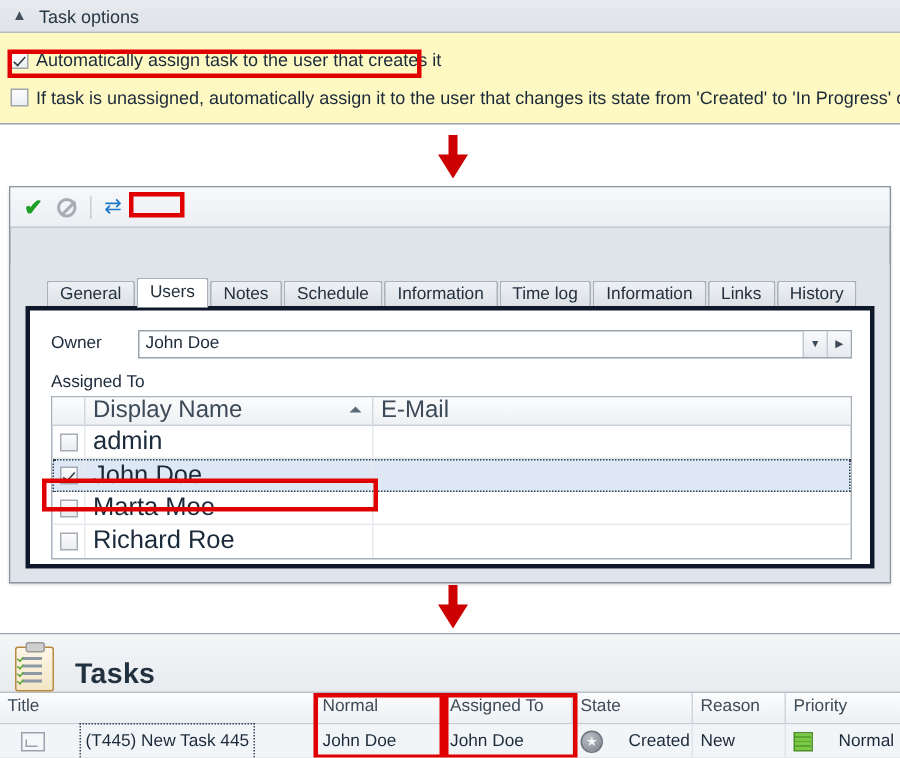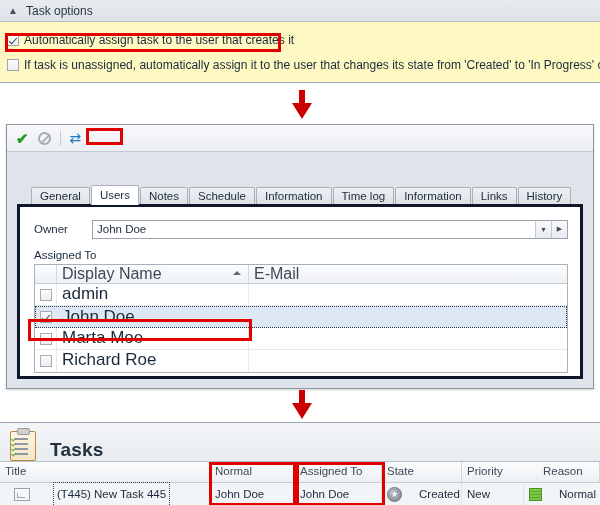--- a/index.html
+++ b/index.html
@@ -423,22 +423,22 @@
           </span>
       </span>
       <span class="p3-title">Tasks</span>
     </div>
 
     <div class="t-head">
       <div class="th col-title">Title</div>
       <div class="th col-creator">Normal</div>
       <div class="th col-assigned">Assigned To</div>
       <div class="th col-state">State</div>
+      <div class="th col-reason">Reason</div>
       <div class="th col-priority">Priority</div>
-      <div class="th col-reason">Reason</div>
     </div>
 
     <div class="t-row">
       <div class="td col-title">
         <span class="row-expander"></span>
         <span class="title-focus">(T445) New Task 445</span>
       </div>
       <div class="td col-creator">John Doe</div>
       <div class="td col-assigned">John Doe</div>
       <div class="td col-state">

